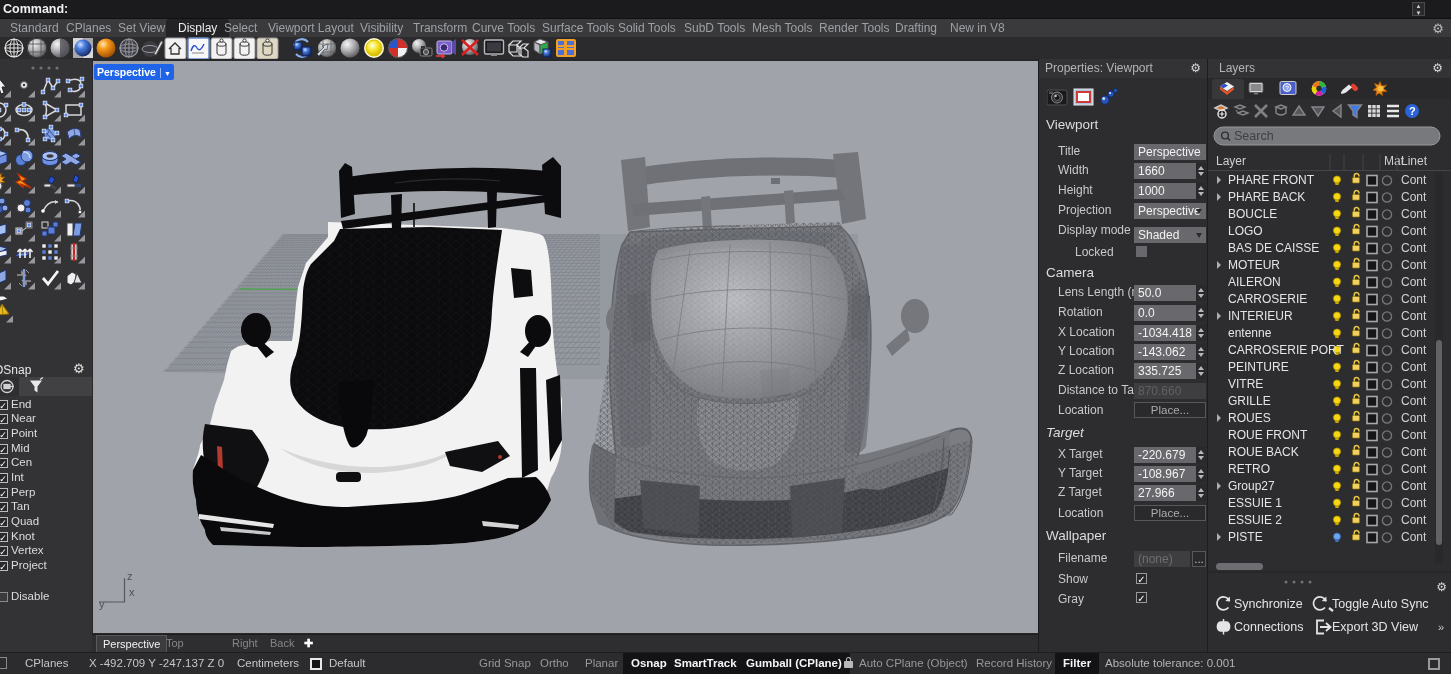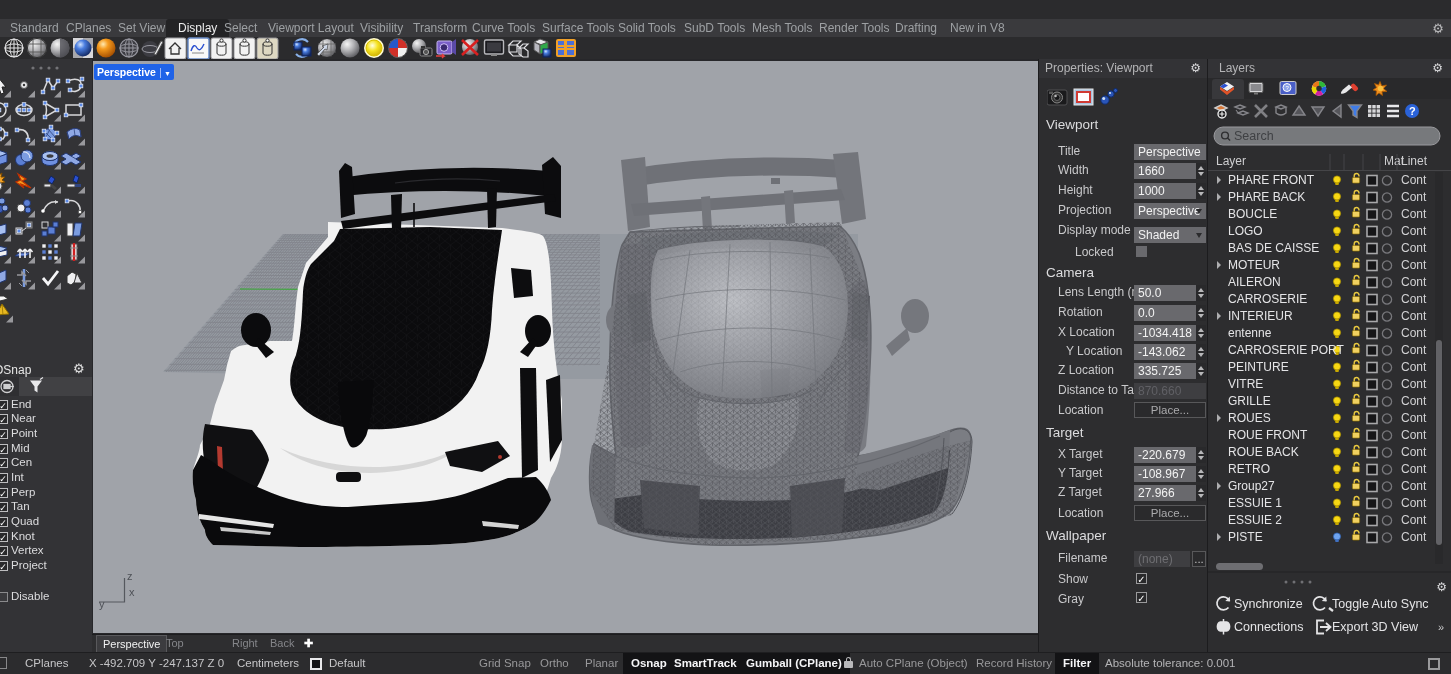--- a/index.html
+++ b/index.html
@@ -338,20 +338,24 @@
   </div>
   <div id="vptabs" class="abs">
     <div class="vtab active" style="left:4px; padding:0 6px;">Perspective</div>
     <div class="vtab" style="left:74px;">Top</div>
     <div class="vtab" style="left:103px;margin-top:29px;">Front</div>
     <div class="vtab" style="left:140px;">Right</div>
     <div class="vtab" style="left:178px;">Back</div>
     <div class="vtab" style="left:212px; color:#fff; font-weight:bold; font-size:11px;">✚</div>
   </div>
 
+  <div id="cmdbar" class="abs">
+      <span class="cmdtext">Command:</span>
+      <div id="cmdspin">▲<br>▼</div>
+    </div>
   <div id="tabbar" class="abs">
     <div class="tab" style="left:10px;">Standard</div>
     <div class="tab" style="left:66px;">CPlanes</div>
     <div class="tab" style="left:118px;">Set View</div>
     <div class="tab active" style="left:166px;">Display</div>
     <div class="tab" style="left:224px;">Select</div>
     <div class="tab" style="left:268px;">Viewport Layout</div>
     <div class="tab" style="left:360px;">Visibility</div>
     <div class="tab" style="left:413px;">Transform</div>
     <div class="tab" style="left:472px;">Curve Tools</div>
@@ -832,29 +836,29 @@
     <div class="field dd" style="top:168px;">Shaded</div>
     <div class="row-label" style="left:36px; top:186px;">Locked</div>
     <div class="chk gray" style="left:97px; top:187px;"></div>
     <div class="sect" style="left:7px; top:206px;">Camera</div>
     <div class="row-label" style="left:19px; top:226px;">Lens Length (mr</div>
     <div class="field" style="top:226px;">50.0<span class="spin"></span></div>
     <div class="row-label" style="left:19px; top:246px;">Rotation</div>
     <div class="field" style="top:246px;">0.0<span class="spin"></span></div>
     <div class="row-label" style="left:19px; top:266px;">X Location</div>
     <div class="field" style="top:266px;">-1034.418<span class="spin"></span></div>
-    <div class="row-label" style="left:19px; top:285px;margin-left:8px;">Y Location</div>
+    <div class="row-label" style="left:19px; top:285px;">Y Location</div>
     <div class="field" style="top:285px;">-143.062<span class="spin"></span></div>
     <div class="row-label" style="left:19px; top:304px;">Z Location</div>
     <div class="field" style="top:304px;">335.725<span class="spin"></span></div>
     <div class="row-label" style="left:19px; top:324px;">Distance to Targ</div>
     <div class="field" style="top:324px; background:#3e3e41; color:#606065;">870.660</div>
     <div class="row-label" style="left:19px; top:344px;">Location</div>
     <div class="btn" style="top:343px;">Place...</div>
-    <div class="sect" style="left:7px; top:366px;">Target</div>
+    <div class="sect" style="left:7px; top:366px;font-style:italic;">Target</div>
     <div class="row-label" style="left:19px; top:388px;">X Target</div>
     <div class="field" style="top:388px;">-220.679<span class="spin"></span></div>
     <div class="row-label" style="left:19px; top:407px;">Y Target</div>
     <div class="field" style="top:407px;">-108.967<span class="spin"></span></div>
     <div class="row-label" style="left:19px; top:426px;">Z Target</div>
     <div class="field" style="top:426px;">27.966<span class="spin"></span></div>
     <div class="row-label" style="left:19px; top:447px;">Location</div>
     <div class="btn" style="top:446px;">Place...</div>
     <div class="sect" style="left:7px; top:469px;">Wallpaper</div>
     <div class="row-label" style="left:19px; top:492px;">Filename</div>

